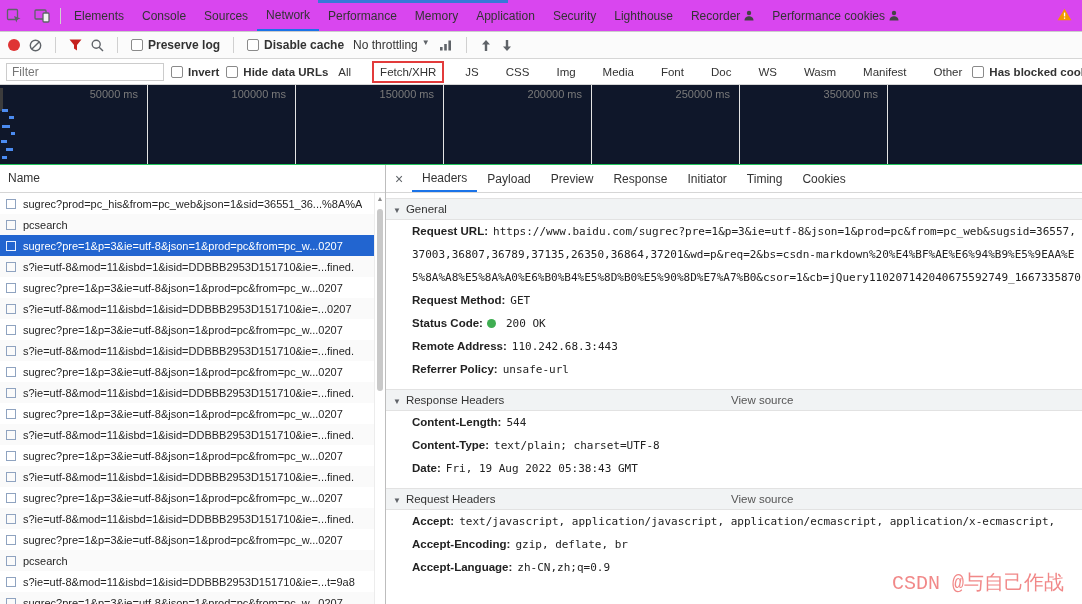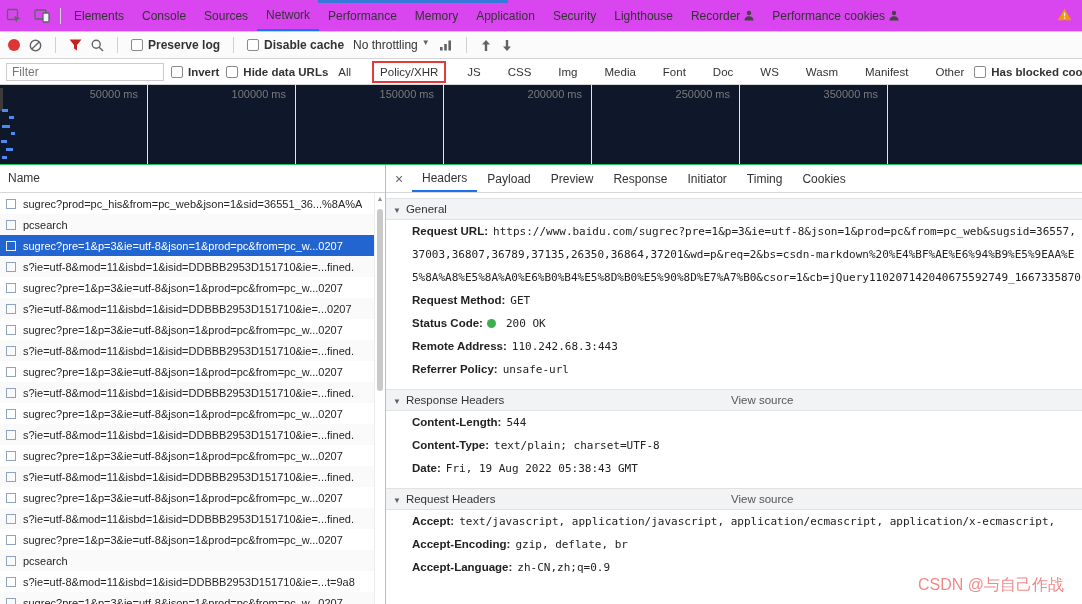--- a/index.html
+++ b/index.html
@@ -71,21 +71,21 @@
   .sec-header { height: 22px; line-height: 21px; background: #f1f3f4; border-top: 1px solid #e2e2e2; border-bottom: 1px solid #e2e2e2; padding-left: 7px; color: #333; position: relative; }
   .sec-header:first-child { margin-top: 5px; }
   .sec-caret { font-size: 8px; color: #5f6368; margin-right: 5px; }
   .view-source { position: absolute; left: 345px; top: 0; color: #555; }
   .sec-body { padding: 0 0 8px 0; }
   .hrow { padding-left: 26px; line-height: 22px; color: #222; }
   .hrow.clip { white-space: nowrap; overflow: hidden; }
   .hname { font-weight: 700; font-size: 11.5px; }
   .hval { font-family: "DejaVu Sans Mono", monospace; font-size: 11px; margin-left: 5px; word-break: break-all; }
   .status-dot { display: inline-block; width: 9px; height: 9px; border-radius: 50%; background: #3fae52; margin: 0 5px -1px 4px; }
-  .watermark { position: absolute; right: 18px; bottom: 8px; font-size: 16px; color: rgba(235, 90, 90, 0.72); }
+  .watermark { position: absolute; right: 18px; bottom: 8px; font-size: 20px; color: rgba(235, 90, 90, 0.72); font-family: Liberation Mono, monospace; }
 </style>
 </head>
 <body>
 
 <div class="top-strip"></div>
 
 <div class="tabbar">
   <span class="tb-iconbtn">
     <svg width="16" height="16" viewBox="0 0 16 16">
         <rect x="1.5" y="1.5" width="10" height="10" rx="1" fill="none" stroke="#5f6368" stroke-width="1.3"></rect>
@@ -216,21 +216,21 @@
   <span class="cbgroup">
     <span class="cb"></span>
     <span>Invert</span>
   </span>
   <span class="cbgroup">
     <span class="cb"></span>
     <span>Hide data URLs</span>
   </span>
   <span id="filter-types">
       <span class="ftype">All</span>
-      <span class="ftype annotated">Policy/XHR</span>
+      <span class="ftype annotated">Fetch/XHR</span>
       <span class="ftype">JS</span>
       <span class="ftype">CSS</span>
       <span class="ftype">Img</span>
       <span class="ftype">Media</span>
       <span class="ftype">Font</span>
       <span class="ftype">Doc</span>
       <span class="ftype">WS</span>
       <span class="ftype">Wasm</span>
       <span class="ftype">Manifest</span>
       <span class="ftype">Other</span>

